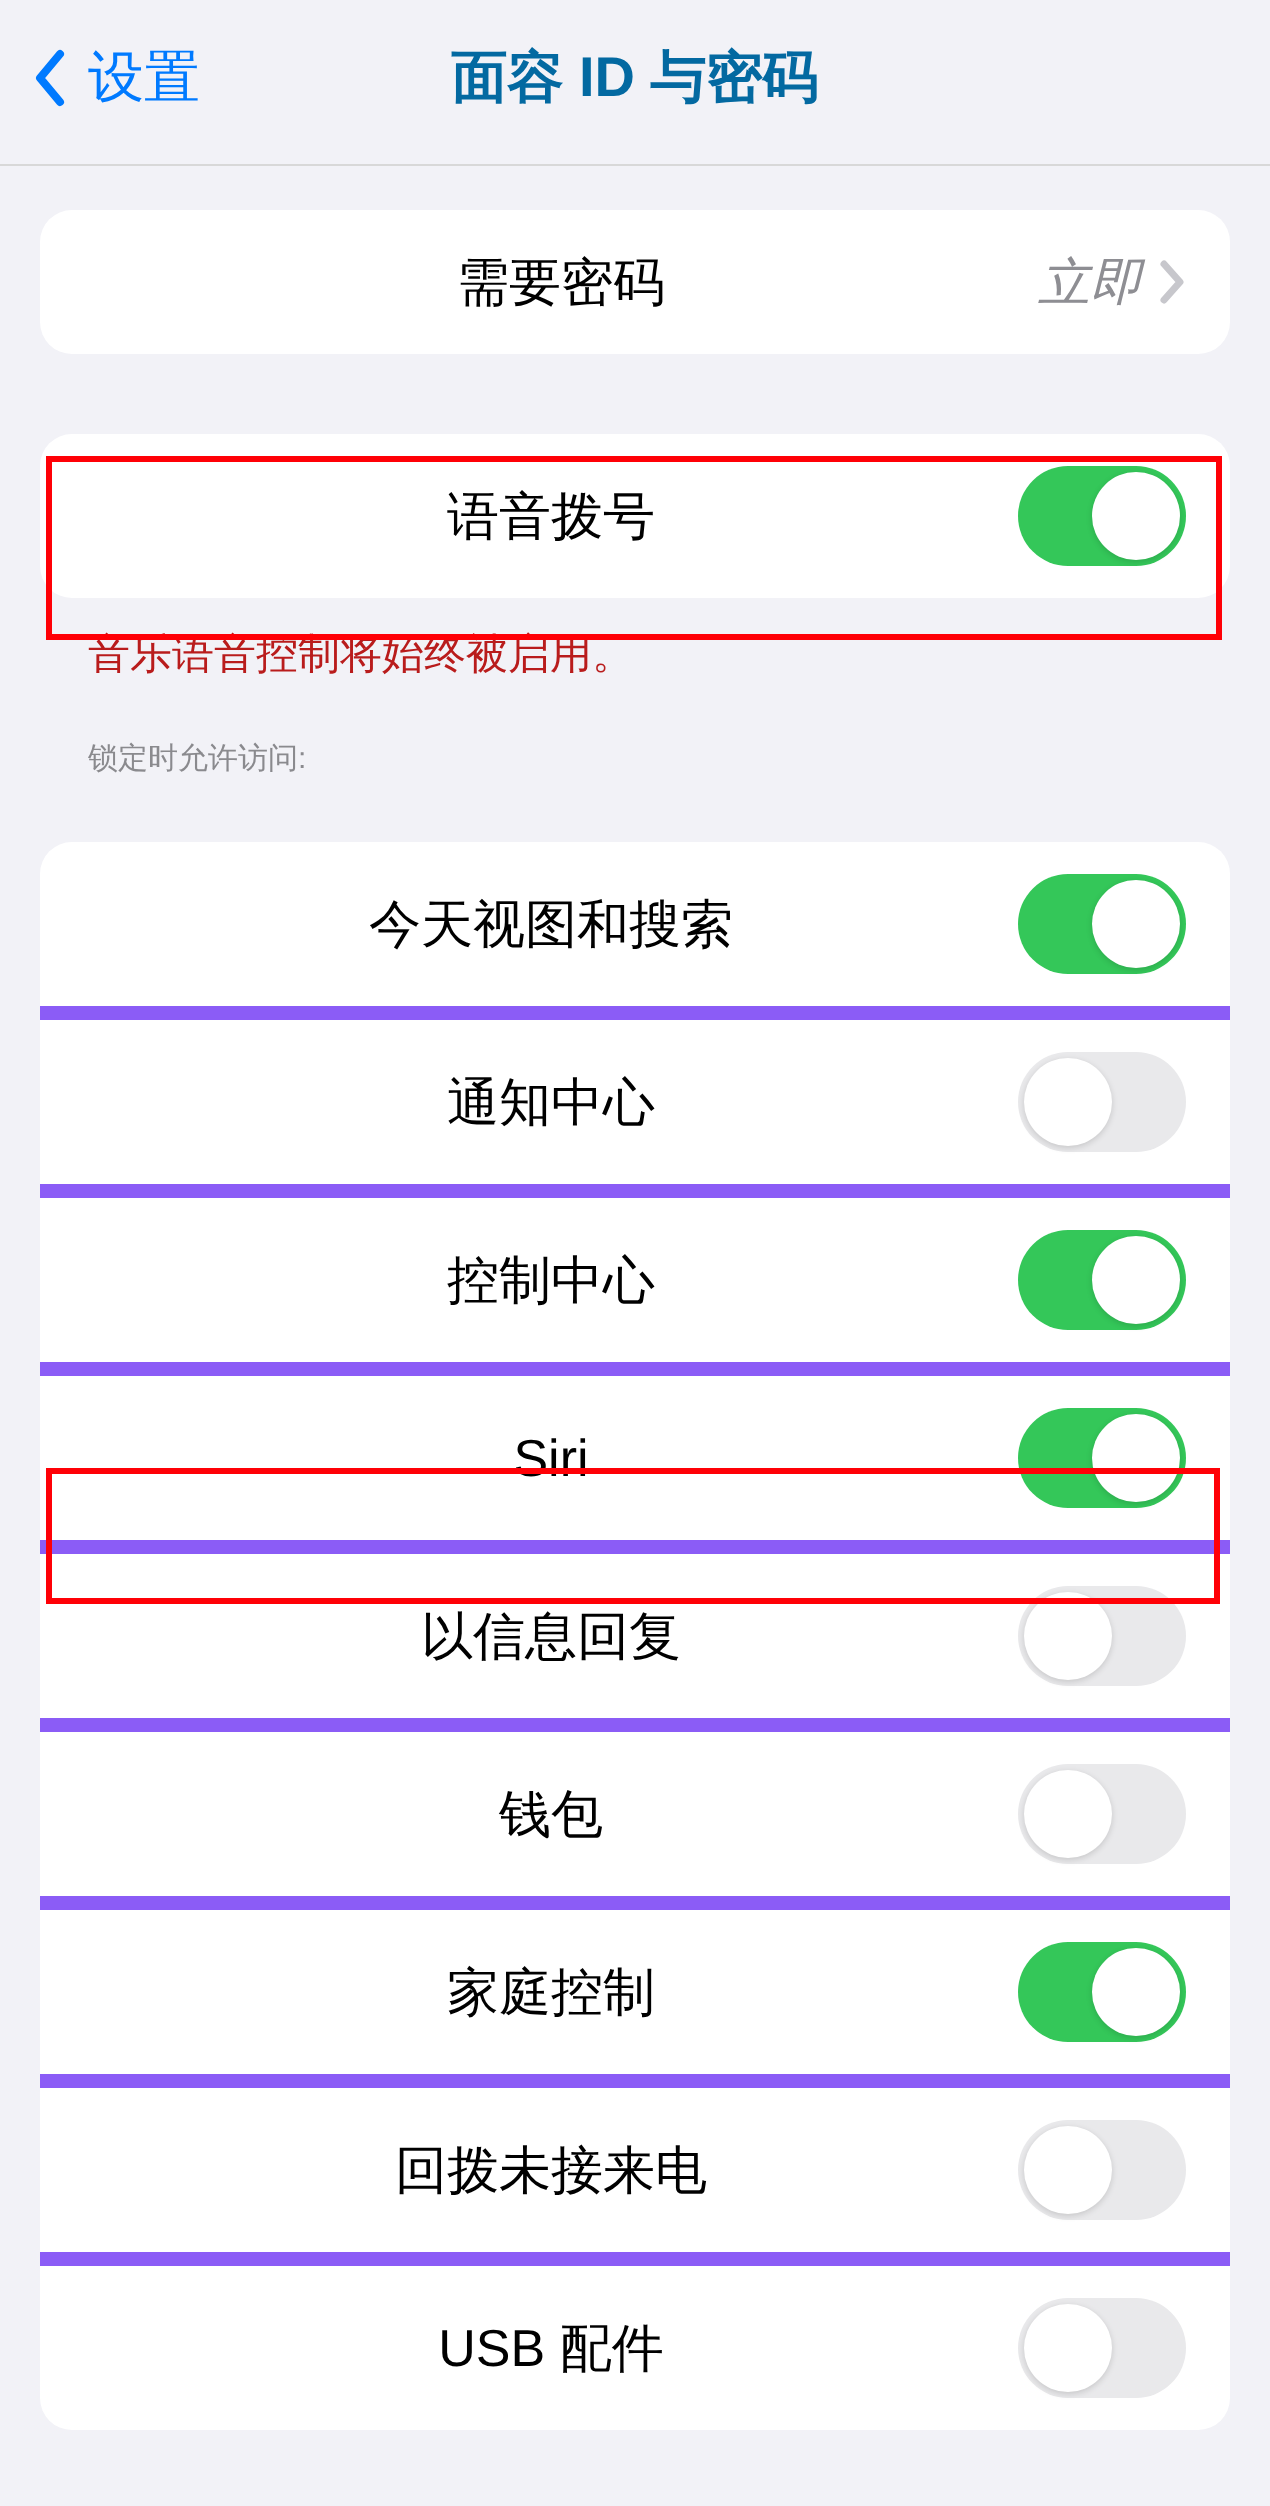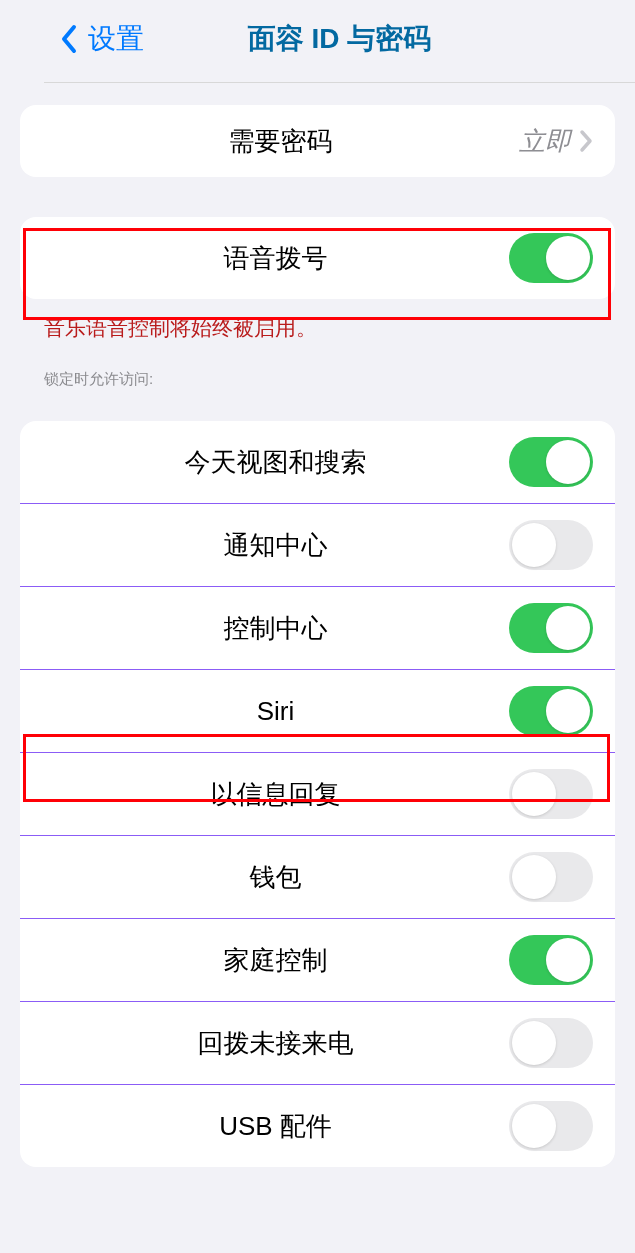--- a/index.html
+++ b/index.html
@@ -9,21 +9,20 @@
       width: 635px;
       color: #000;
     }
     .nav-header {
       display: flex;
       align-items: center;
       padding: 20px 16px 24px;
       background: #f2f2f7;
       border-bottom: 1px solid #d8d8d8;
       position: relative;
-      margin-left: 44px;
     }
     .back-btn {
       display: flex;
       align-items: center;
       color: #007aff;
       font-size: 28px;
       font-weight: 400;
       cursor: pointer;
     }
     .back-chevron {
@@ -48,21 +47,21 @@
       border-radius: 16px;
       margin-top: 22px;
       overflow: hidden;
       text-align: center;
     }
     .row {
       display: flex;
       align-items: center;
       padding: 16px 22px;
       min-height: 72px;
-      border-bottom: 1px solid #8b5cf6;
+      border-bottom: 7px solid #8b5cf6;
       position: relative;
     }
     .row:last-child { border-bottom: none; }
     .row-label {
       flex: 1;
       font-size: 26px;
       color: #000;
     }
     .row-value {
       font-size: 26px;

